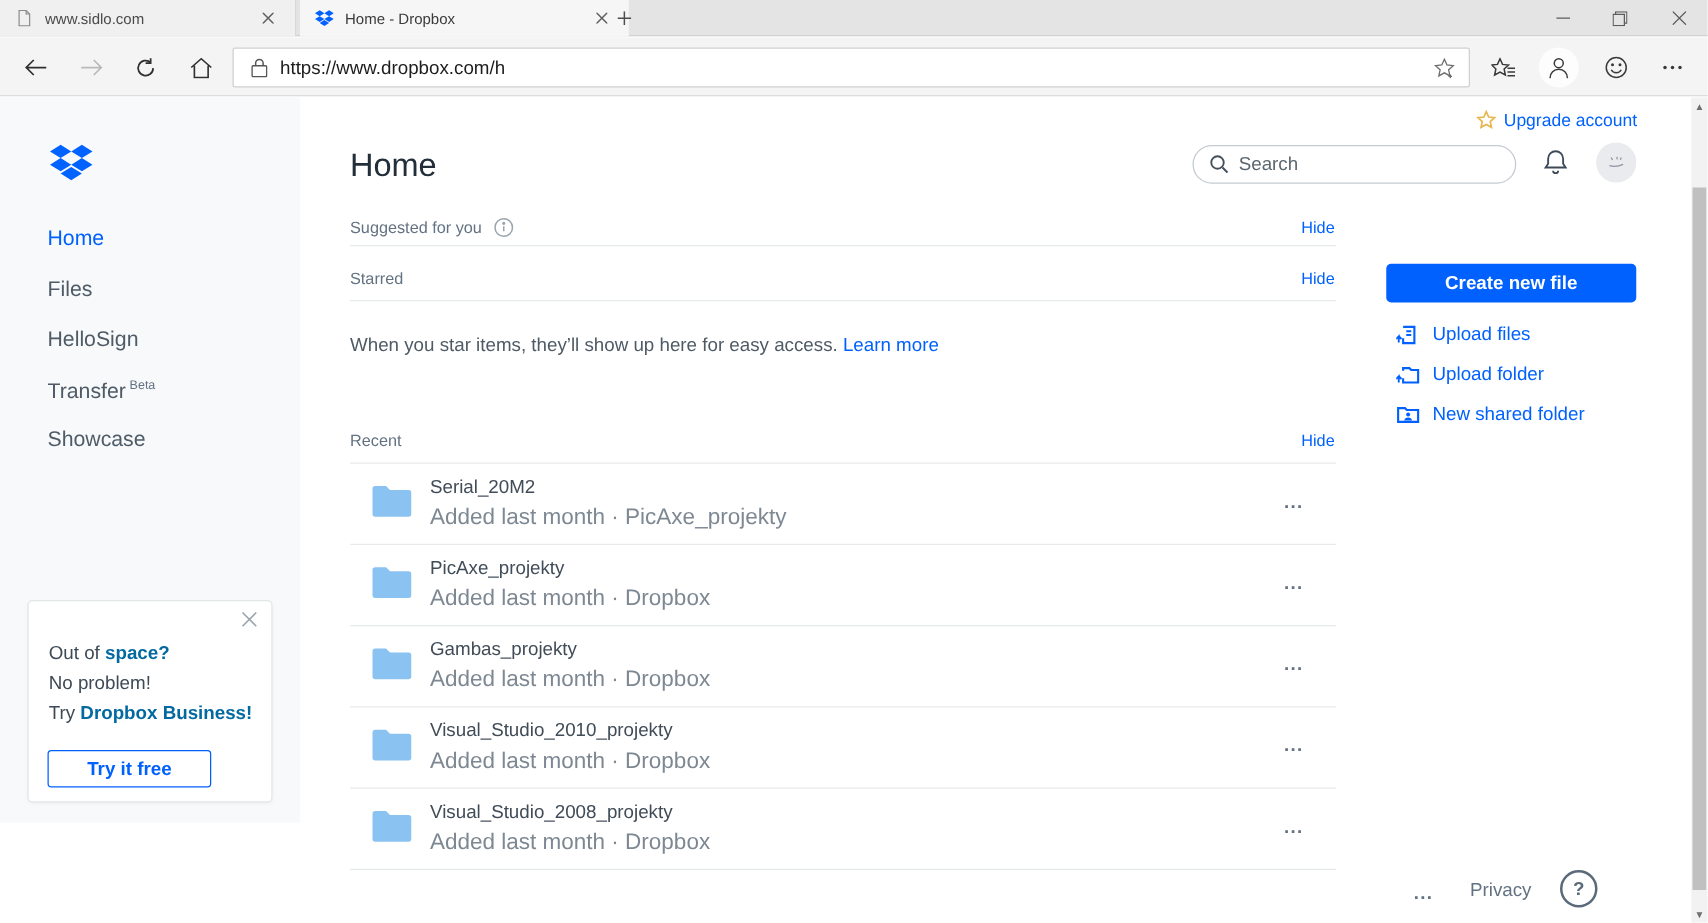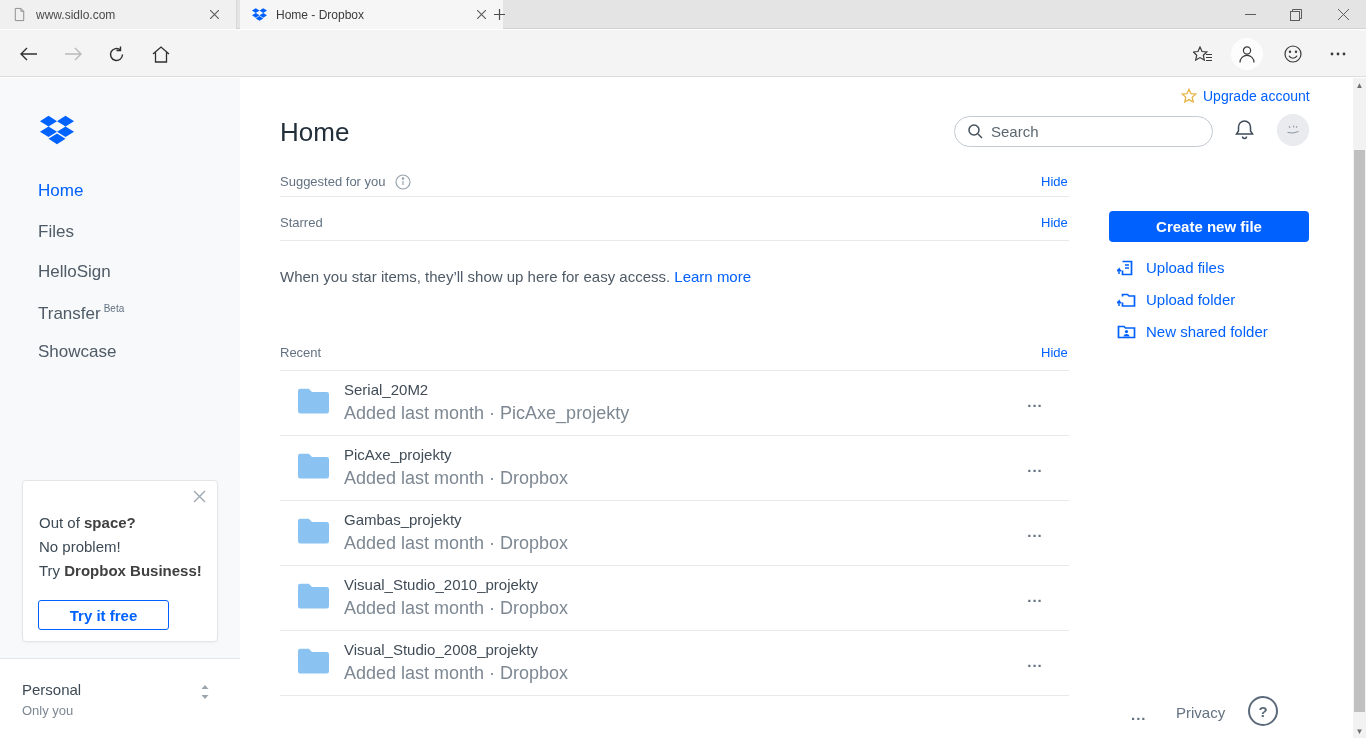--- a/index.html
+++ b/index.html
@@ -51,21 +51,21 @@
   .db-logo { position:absolute; left:38px; top:35px; }
   .nav-item { position:absolute; left:38px; font-size:17px; color:#4f5b67; cursor:pointer; }
   .nav-item.active { color:#0061fe; }
   .nav-beta { font-size:10px; color:#637282; vertical-align:super; margin-left:3px; }
 
   .promo { position:absolute; left:22px; top:402px; width:196px; height:162px;
     background:#fff; border:1px solid #e3e6e8; border-radius:4px;
     box-shadow:0 1px 3px rgba(0,0,0,.04); }
   .promo-close { position:absolute; right:8px; top:8px; color:#9aa5ae; width:16px; height:16px; }
   .promo-text { position:absolute; left:16px; top:30px; font-size:15px; color:#3d4a55; line-height:24px; }
-  .promo-text b { color:#404040; }
+  .promo-text b { color:#0369a1; }
   .promo-btn { position:absolute; left:15px; top:119px; width:131px; height:30px;
     background:#fff; border:1px solid #0061fe; border-radius:3px; color:#0061fe;
     font-weight:bold; font-size:15px; font-family:"Liberation Sans", sans-serif; }
 
   .account { position:absolute; left:0; top:580px; width:240px; height:80px; background:#fff;
     border-top:1px solid #e4e7ea; }
   .account-name { position:absolute; left:22px; top:22px; font-size:15px; color:#3d4a55; }
   .account-detail { position:absolute; left:22px; top:44px; font-size:13px; color:#7d8893; }
   .account-sort { position:absolute; left:200px; top:24px; color:#9aa5ae; font-size:9px;
     line-height:9px; text-align:center; }
@@ -182,20 +182,35 @@
     <svg width="17" height="17" viewBox="0 0 17 17" fill="none" stroke="#2f2f2f" stroke-width="1.4">
         <path d="M14.5 8.5 a6 6 0 1 1 -2-4.5"></path>
         <path d="M12.5 0.5 v4 h-4" fill="none"></path>
       </svg>
   </span>
   <span class="nav-ic" style="left:146px">
     <svg width="18" height="17" viewBox="0 0 18 17" fill="none" stroke="#2f2f2f" stroke-width="1.3">
         <path d="M1 8 L9 1 L17 8 M3.5 6.5 V16 H14.5 V6.5"></path>
       </svg>
   </span>
+  <div class="addr">
+    <span class="lock">
+      <svg width="13" height="16" viewBox="0 0 13 16" fill="none" stroke="#555" stroke-width="1.2">
+          <rect x="0.6" y="6.6" width="11.8" height="8.8" rx="1"></rect>
+          <path d="M3.5 6.5 V4.5 a3 3 0 0 1 6 0 V6.5"></path>
+        </svg>
+    </span>
+    <input readonly="" value="https://www.dropbox.com/h" style="">
+    <span class="star-add">
+      <svg width="17" height="17" viewBox="0 0 18 18" fill="none" stroke="#6a6a6a" stroke-width="1.1">
+          <path d="M9 1.5 L11.2 6.3 16.5 6.9 12.6 10.4 13.7 15.6 9 13 4.3 15.6 5.4 10.4 1.5 6.9 6.8 6.3 Z"></path>
+          <path d="M14 14.5 v3 M12.5 16 h3"></path>
+        </svg>
+    </span>
+  </div>
   <span class="tb-right" style="left:1186px">
     <svg width="20" height="17" viewBox="0 0 20 17" fill="none" stroke="#3a3a3a" stroke-width="1.2">
         <path d="M7 1 L9 5.5 13.8 6 10.3 9.2 11.3 14 7 11.6 2.7 14 3.7 9.2 0.4 6 5 5.5 Z"></path>
         <path d="M13 8.5 h6 M13 11.5 h6 M13 14.5 h6"></path>
       </svg>
   </span>
   <span class="tb-right tb-person-bg" style="left:1231px">
     <svg width="16" height="17" viewBox="0 0 16 17" fill="none" stroke="#3a3a3a" stroke-width="1.2">
         <circle cx="8" cy="4.5" r="3.6"></circle>
         <path d="M1 16.5 a7 7.2 0 0 1 14 0"></path>
@@ -237,30 +252,20 @@
           </svg>
       </span>
       <div class="promo-text">
         <div><span>Out of </span><b>space?</b></div>
         <div>No problem!</div>
         <div><span>Try </span><b>Dropbox Business!</b></div>
       </div>
       <button class="promo-btn">Try it free</button>
     </div>
 
-    <div class="account">
-      <div class="account-name">Personal</div>
-      <div class="account-detail">Only you</div>
-      <div class="account-sort">
-        <svg width="10" height="18" viewBox="0 0 10 18" fill="#9aa5ae">
-            <path d="M5 2 L8.5 6 H1.5 Z"></path>
-            <path d="M5 16 L1.5 12 H8.5 Z"></path>
-          </svg>
-      </div>
-    </div>
   </div>
 
   <h1 class="page-title">Home</h1>
   <div class="upgrade">
     <svg width="16" height="16" viewBox="0 0 18 18" fill="none" stroke="#e8b64c" stroke-width="1.5">
         <path d="M9 1.5 L11.2 6.3 16.5 6.9 12.6 10.4 13.7 15.6 9 13 4.3 15.6 5.4 10.4 1.5 6.9 6.8 6.3 Z"></path>
       </svg>
     <span class="upgrade-label">Upgrade account</span>
   </div>
   <div class="search-pill">

